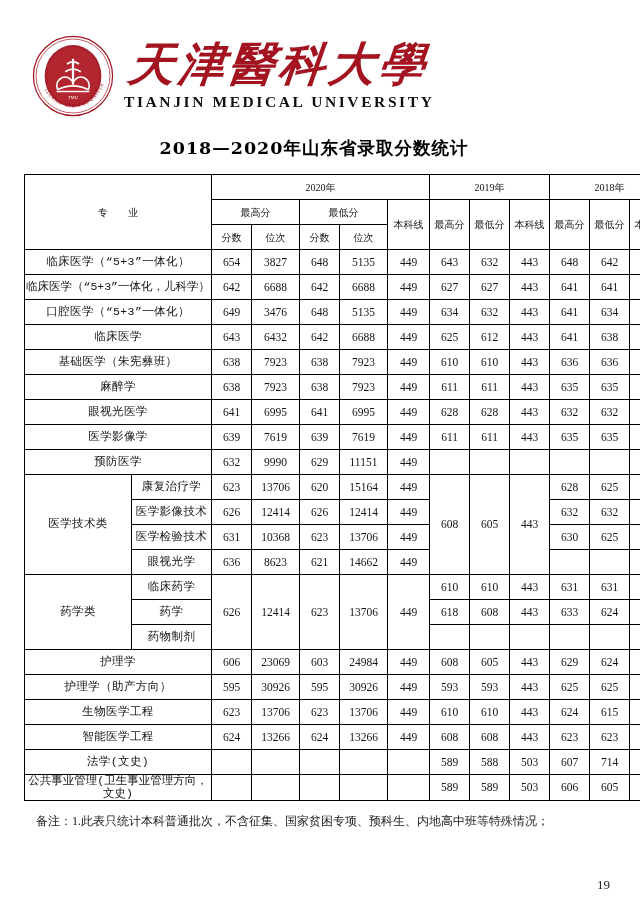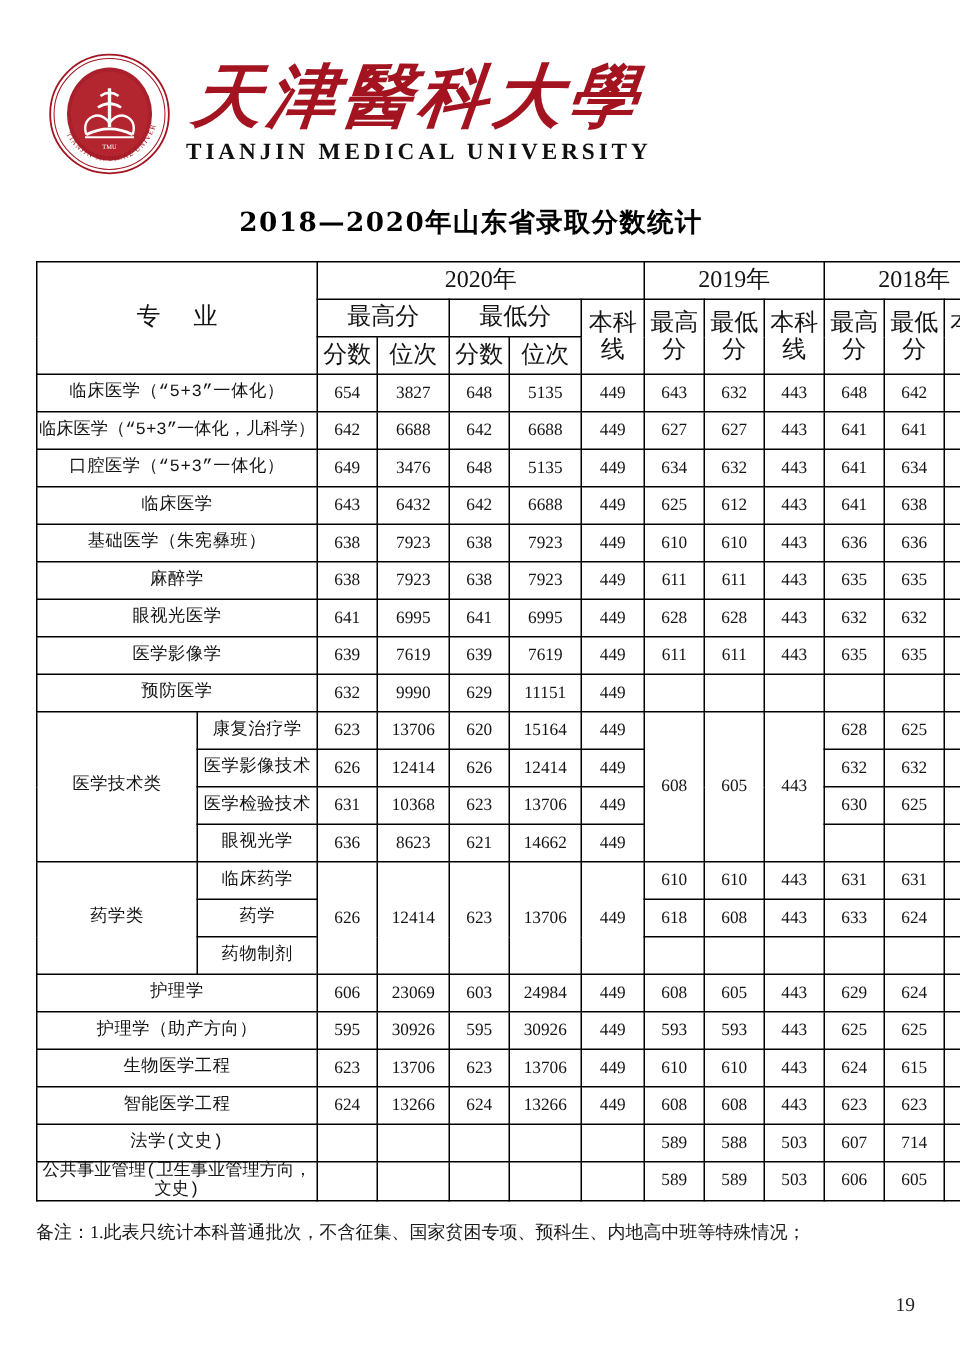--- a/index.html
+++ b/index.html
@@ -82,21 +82,21 @@
     text-align: center;
     vertical-align: middle;
     font-weight: normal;
     font-size: 11.5px;
     padding: 0;
     height: 24px;
     line-height: 1.1;
     color: #141414;
   }
   table.scores th {
-    font-size: 16px;
+    font-size: 10px;
   }
   th.major-head {
     font-size: 14px;
     letter-spacing: 9px;
     text-indent: 9px;
   }
   td.major,
   td.major-group,
   td.sub-major {
     text-align: left;
@@ -118,32 +118,32 @@
   
   col.c-major   { width: 107px; }
   col.c-sub     { width: 80px; }
   col.c-n       { width: 40px; }
   col.c-r       { width: 48px; }
   col.c-line    { width: 42px; }
   col.c-y       { width: 40px; }
 
   
   .notes {
-    padding: 10px 26px 0 24px;
+    padding: 10px 26px 0 36px;
     font-family: "Liberation Serif", "DejaVu Serif", serif;
     font-size: 12px;
     line-height: 1.75;
     color: #1a1a1a;
   }
   .notes .line2 { padding-left: 34px; }
 
   .page-no {
     position: absolute;
     right: 30px;
-    bottom: 27px;
+    bottom: 12px;
     font-family: "Liberation Serif", "DejaVu Serif", serif;
     font-size: 13px;
     color: #222;
   }
 </style>
 </head>
 <body>
 
 <div class="masthead">
   <div class="seal">

